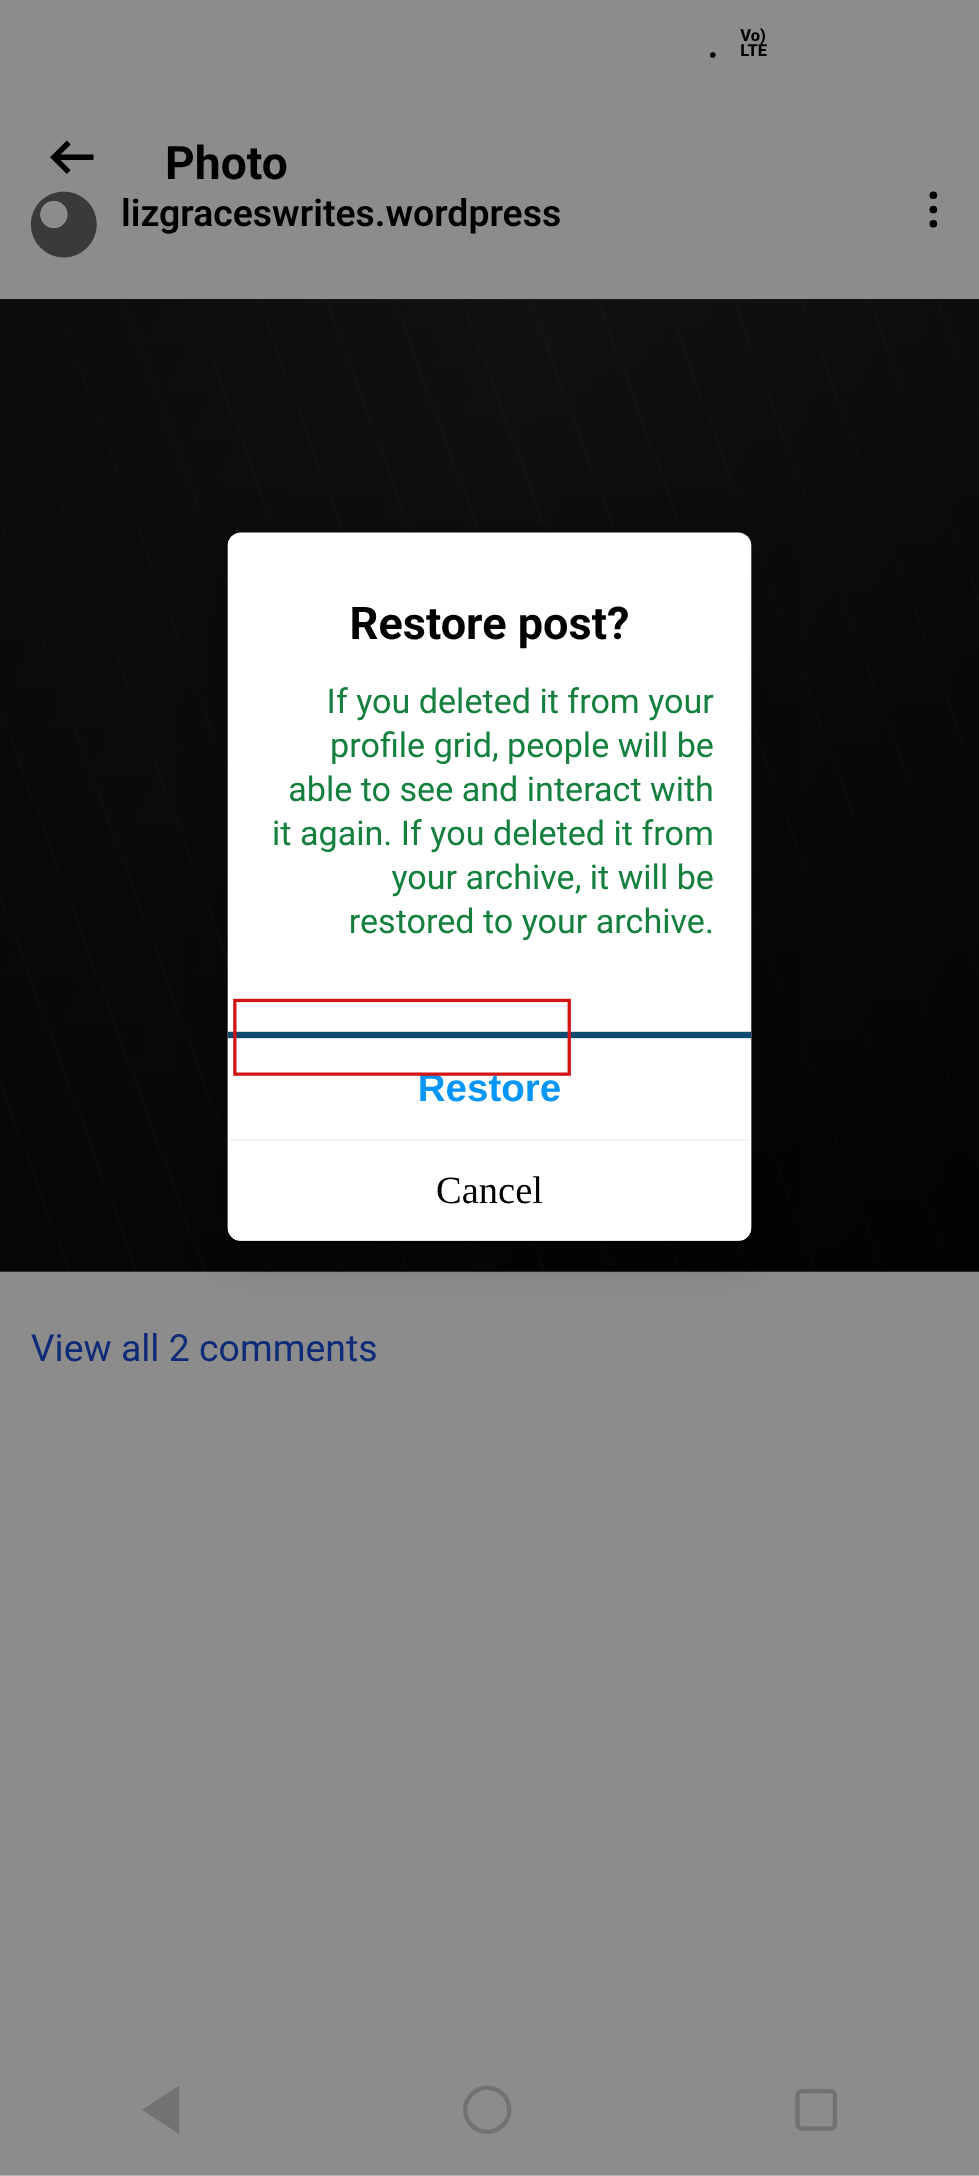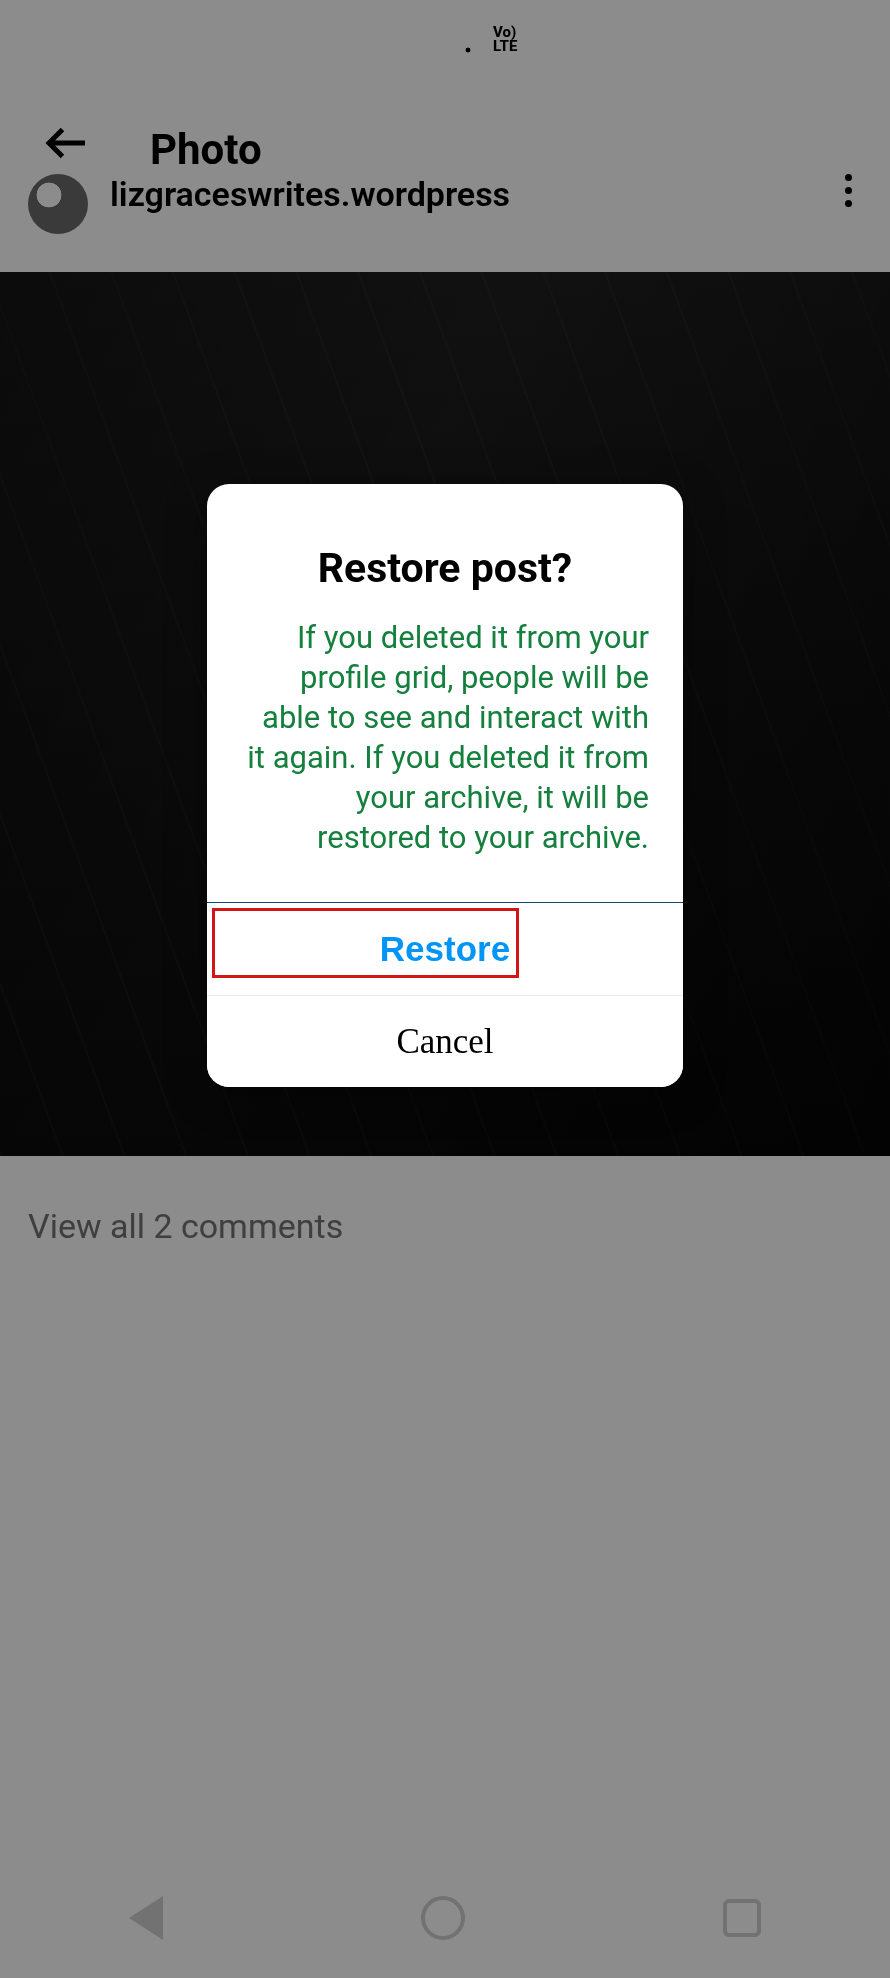--- a/index.html
+++ b/index.html
@@ -3,21 +3,21 @@
 <meta charset="utf-8">
 <style>
   * { margin: 0; padding: 0; box-sizing: border-box; }
   html, body { width: 890px; height: 1978px; font-family: -apple-system, Roboto, Arial, sans-serif; overflow: hidden; }
   .screen { position: relative; width: 890px; height: 1978px; background: #fff; }
 
   
   .dim { position: absolute; inset: 0; background: rgba(0,0,0,0.45); z-index: 20; }
 
   
-  .status-bar { position: absolute; top: 0; left: 0; right: 0; height: 78px; display: flex; align-items: center; justify-content: center; gap: 10px; padding: 0 26px; color: #fff; z-index: 10; }
+  .status-bar { position: absolute; top: 0; left: 0; right: 0; height: 78px; display: flex; align-items: center; justify-content: flex-end; gap: 10px; padding: 0 26px; color: #fff; z-index: 10; }
   .status-time { position: absolute; left: 0; right: 0; text-align: center; font-size: 36px; font-weight: 500; pointer-events: none; }
   .status-icons { display: flex; align-items: center; gap: 16px; }
   .ico { display: inline-flex; }
   .nfc { font-size: 32px; font-weight: 800; border: 2.5px solid #fff; padding: 0 4px; line-height: 28px; }
   .clock-outline { width: 32px; height: 32px; }
   .vibrate { width: 36px; height: 32px; }
   .netspeed { font-size: 18px; line-height: 16px; font-weight: 700; text-align: left; }
   .netspeed small { font-size: 13px; font-weight: 700; }
   .wifi { width: 36px; height: 30px; }
   .volte-box { font-size: 15px; font-weight: 800; background: #fff; color: #000; padding: 1px 3px; line-height: 14px; border-radius: 2px; }
@@ -41,33 +41,33 @@
   
   .post-image { position: absolute; top: 272px; left: 0; right: 0; height: 884px; background: #1a1a1a; overflow: hidden; z-index: 5; }
   .post-image-inner { position: absolute; inset: 0; background:
       linear-gradient(115deg, rgba(0,0,0,0.35), rgba(0,0,0,0.05) 40%, rgba(0,0,0,0.55)),
       repeating-linear-gradient(70deg, rgba(255,255,255,0.03) 0 2px, transparent 2px 58px),
       linear-gradient(#222, #0d0d0d);
   }
   .post-text { position: absolute; left: 0; right: 0; top: 270px; text-align: center; font-family: "Comic Sans MS", cursive; color: #d8d8d8; font-size: 48px; line-height: 78px; padding: 0 80px; white-space: pre-line; }
 
   
-  .comments-row { position: absolute; top: 1178px; left: 0; right: 4px; padding: 28px; color: #737373; font-size: 34px; z-index: 10; }
+  .comments-row { position: absolute; top: 1178px; left: 0; right: 4px; padding: 28px; color: #1d4ed8; font-size: 34px; z-index: 10; }
 
   
   .nav-bar { position: absolute; bottom: 0; left: 0; right: 0; height: 120px; display: flex; align-items: center; justify-content: space-around; z-index: 10; }
   .nav-back { width: 0; height: 0; border-top: 22px solid transparent; border-bottom: 22px solid transparent; border-right: 34px solid #cfcfcf; }
   .nav-home { width: 44px; height: 44px; border: 4px solid #cfcfcf; border-radius: 50%; }
   .nav-recent { width: 38px; height: 38px; border: 4px solid #cfcfcf; border-radius: 6px; }
 
   
-  .dialog { position: absolute; z-index: 30; left: 50%; top: 484px; transform: translateX(-50%); width: 476px; background: #fff; border-radius: 22px; overflow: hidden; box-shadow: 0 8px 40px rgba(0,0,0,0.35); }
+  .dialog { position: absolute; z-index: 30; left: 50%; top: 484px; transform: translateX(-50%); width: 476px; background: #fff; border-radius: 12px; overflow: hidden; box-shadow: 0 8px 40px rgba(0,0,0,0.35); }
   .dialog-title { text-align: center; font-size: 41px; font-weight: 700; padding: 60px 30px 26px; }
   .dialog-body { text-align: right; font-size: 31px; line-height: 40px; color: #15803d; padding: 0 34px 44px; }
-  .dialog-actions { border-top: 1px solid #0c4a6e; }
+  .dialog-actions { border-top: 6px solid #0c4a6e; margin-top: 36px; }
   .dialog-btn { width: 100%; height: 92px; display: flex; align-items: center; justify-content: center; font-size: 35px; background: #fff; border: none; cursor: pointer; }
   .dialog-btn.primary { color: #0095f6; font-weight: 700; }
   .dialog-btn.secondary { color: #000; border-top: 1px solid #ececec; font-family: Liberation Serif, serif; }
 
   
   .highlight-box { position: absolute; z-index: 31; border: 3px solid #d31515; pointer-events: none; }
 </style>
 </head>
 <body>
 

